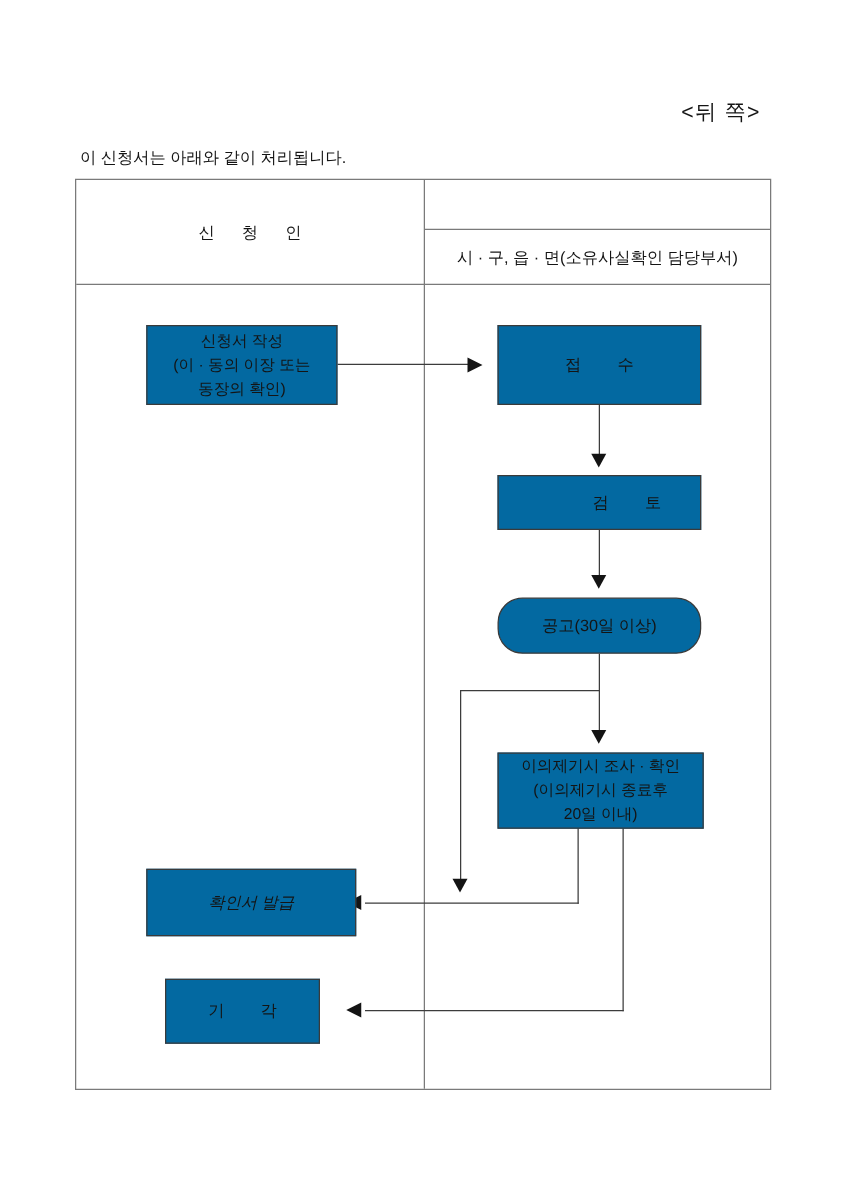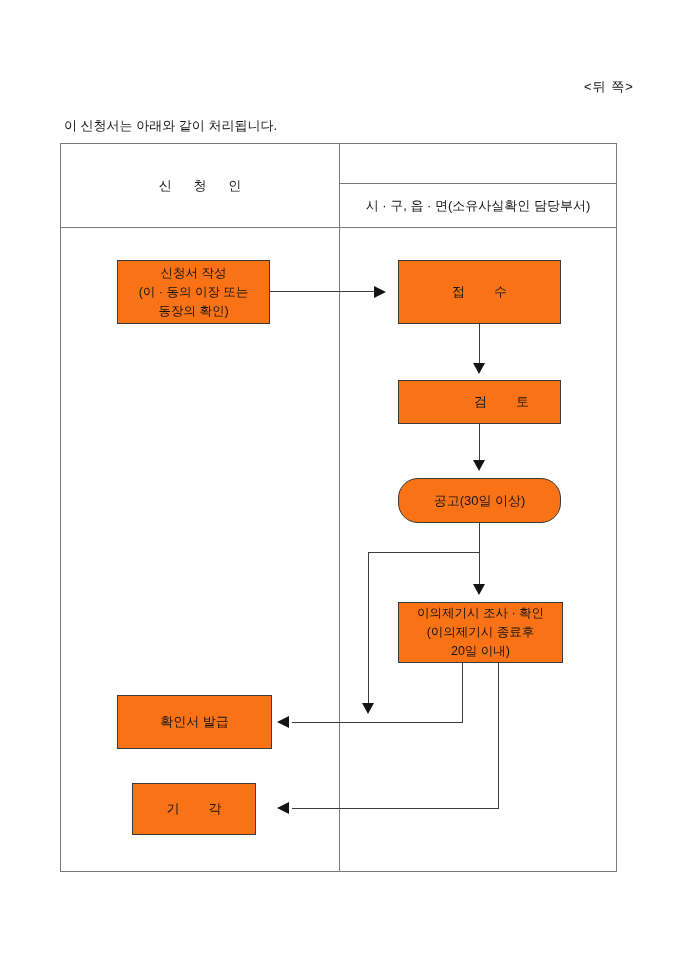--- a/index.html
+++ b/index.html
@@ -8,22 +8,22 @@
     width: 680px;
     height: 962px;
     background: #ffffff;
     font-family: "Liberation Sans", "DejaVu Sans", sans-serif;
     color: #141414;
     overflow: hidden;
   }
 
   .side-note {
     position: absolute;
-    left: 584px; top: 78px;
-    font-size: 13px;
+    left: 545px; top: 78px;
+    font-size: 17px;
     letter-spacing: 1px;
     white-space: pre;
   }
   .intro {
     position: absolute;
     left: 64px; top: 117px;
     font-size: 13px;
     white-space: pre;
   }
 
@@ -41,21 +41,21 @@
     display: flex; align-items: center; justify-content: center;
     text-align: center;
     font-size: 13px;
     white-space: pre;
   }
 
   
   .flowbox {
     position: absolute;
     border: 1px solid #3a3a3a;
-    background: #f97316;
+    background: #0369a1;
     box-sizing: border-box;
     display: flex;
     flex-direction: column;
     align-items: center;
     justify-content: center;
     text-align: center;
     font-size: 13px;
   }
   .flowbox .ln { white-space: pre; }
   .small .ln { font-size: 12.5px; line-height: 19px; }
@@ -142,21 +142,21 @@
   <div class="flowbox" style="left:398px; top:478px; width:163px; height:45px;border-radius:20px;">
     <div class="ln">공고(30일 이상)</div>
   </div>
 
   <div class="flowbox small" style="left:398px; top:602px; width:165px; height:61px;">
     <div class="ln">이의제기시 조사 · 확인</div>
     <div class="ln">(이의제기시 종료후</div>
     <div class="ln">20일 이내)</div>
   </div>
 
-  <div class="flowbox" style="left:117px; top:695px; width:155px; height:54px;">
+  <div class="flowbox" style="left:117px; top:695px; width:168px; height:54px;font-style:italic;">
     <div class="ln">확인서 발급</div>
   </div>
 
   <div class="flowbox" style="left:132px; top:783px; width:124px; height:52px;">
     <div class="ln">기        각</div>
   </div>
 
 </div>
 
 </body></html>

